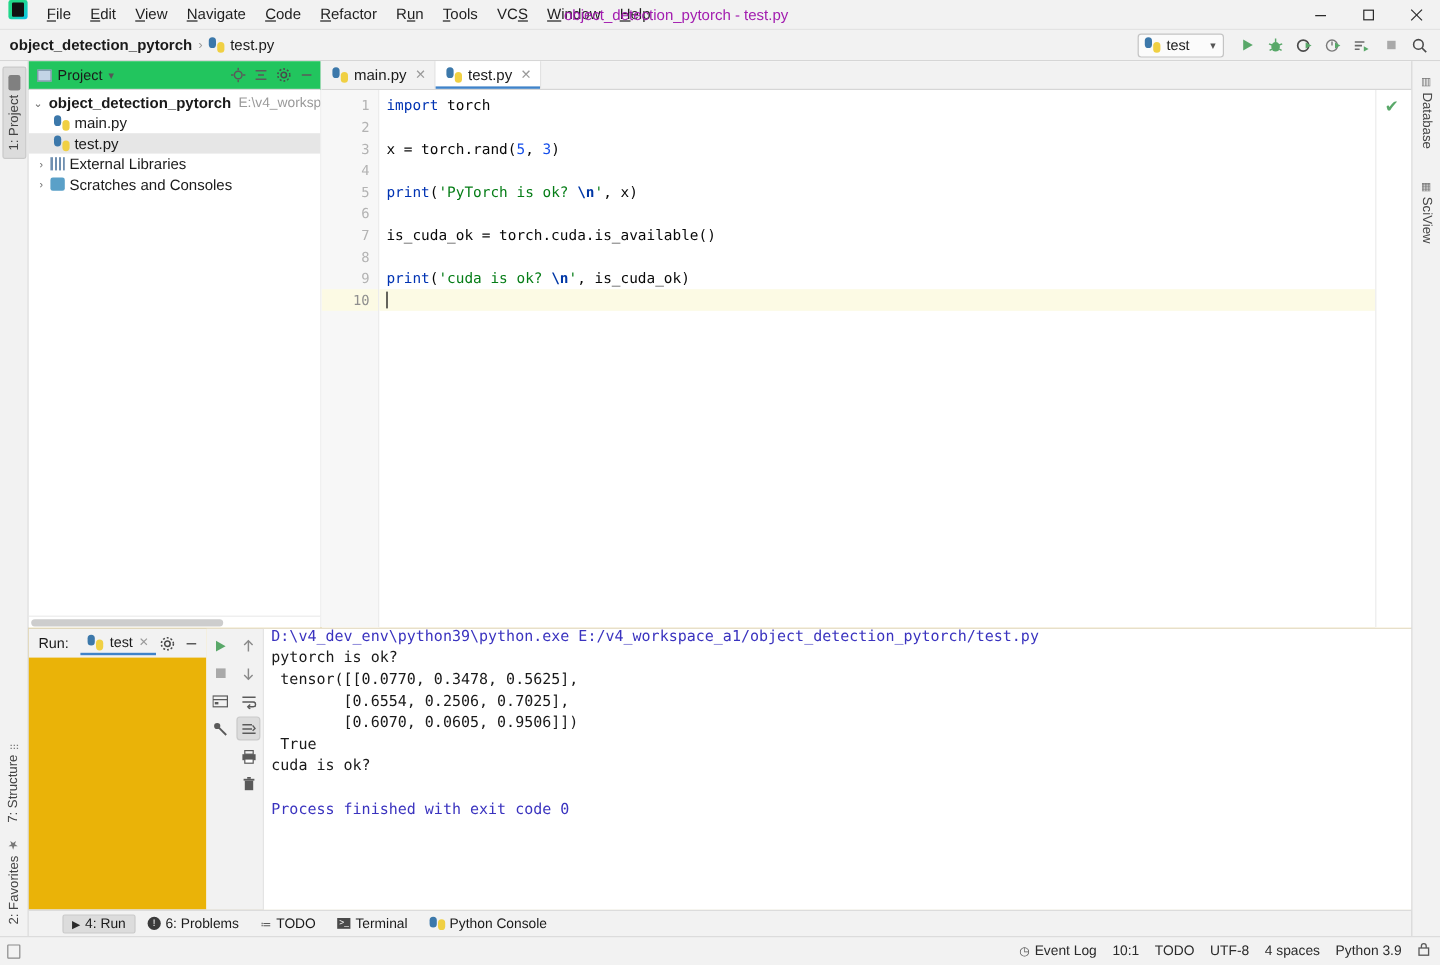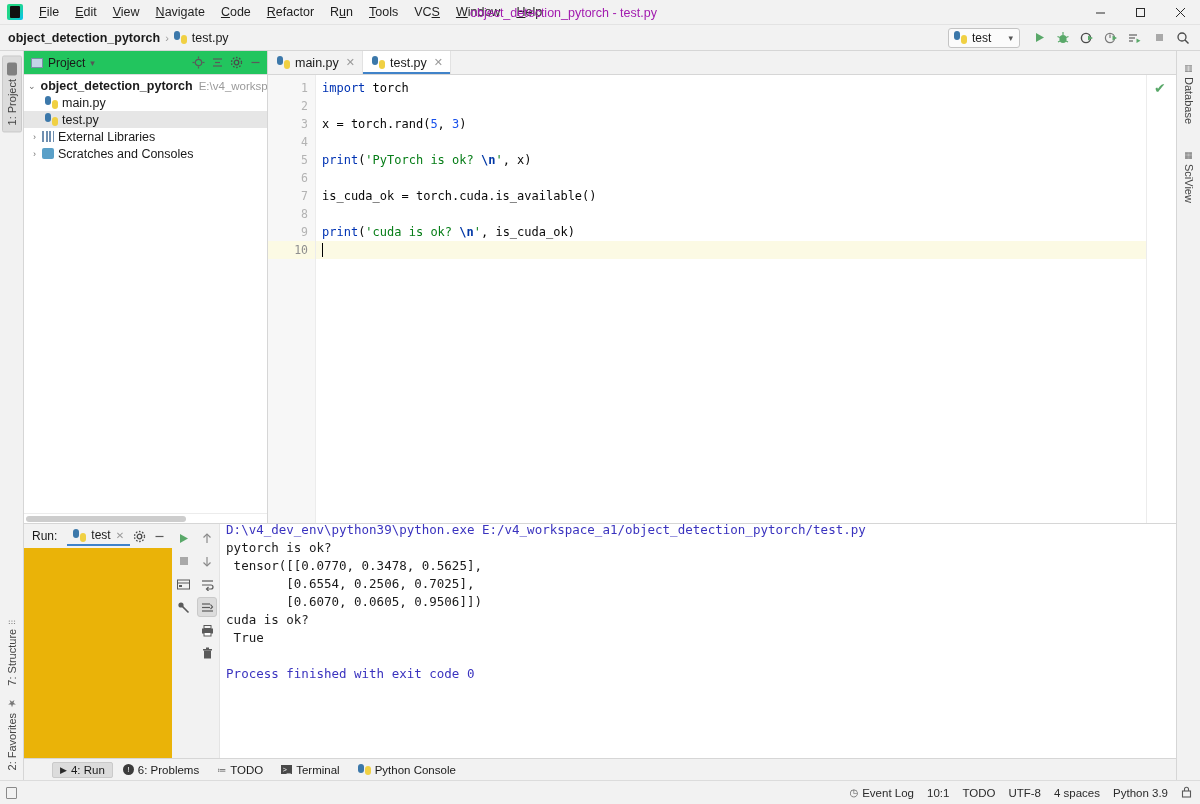--- a/index.html
+++ b/index.html
@@ -8,21 +8,21 @@
     font-family: "Liberation Sans", sans-serif;
     font-size: 12px;
     color: #1a1a1a;
     background: #f2f2f2;
     overflow: hidden;
   }
   .app { position: relative; width: 1200px; height: 804px; display: flex; flex-direction: column; background:#f2f2f2; }
 
   
   .titlebar {
-    height: 25px; display: flex; align-items: center;
+    height: 25px; display: flex; 
     background: #f2f2f2; border-bottom: 1px solid #e3e3e3;
     flex: 0 0 25px; position: relative;
   }
   .app-logo {
     width: 16px; height: 16px; margin: 0 8px 0 7px;
     background: linear-gradient(135deg,#21d789 0%,#21d789 40%,#07c3f2 100%);
     border-radius: 2px; position: relative; flex: 0 0 16px;
   }
   .app-logo::after{
     content:""; position:absolute; left:3px; top:2px; width:10px; height:12px;
@@ -556,22 +556,22 @@
               </div>
             </div>
           </div>
 
           <div class="console">
             <div class="oline cmd">D:\v4_dev_env\python39\python.exe E:/v4_workspace_a1/object_detection_pytorch/test.py</div>
             <div class="oline">pytorch is ok?</div>
             <div class="oline"> tensor([[0.0770, 0.3478, 0.5625],</div>
             <div class="oline">        [0.6554, 0.2506, 0.7025],</div>
             <div class="oline">        [0.6070, 0.0605, 0.9506]])</div>
+            <div class="oline"> True</div>
             <div class="oline">cuda is ok?</div>
-            <div class="oline"> True</div>
             <div class="oline"></div>
             <div class="oline done">Process finished with exit code 0</div>
           </div>
         </div>
       </div>
 
       <div class="bottombar">
         <div class="btab active">
           <span style="font-size:9px;color:#2b2b2b">▶</span>
           <span>4: Run</span>

